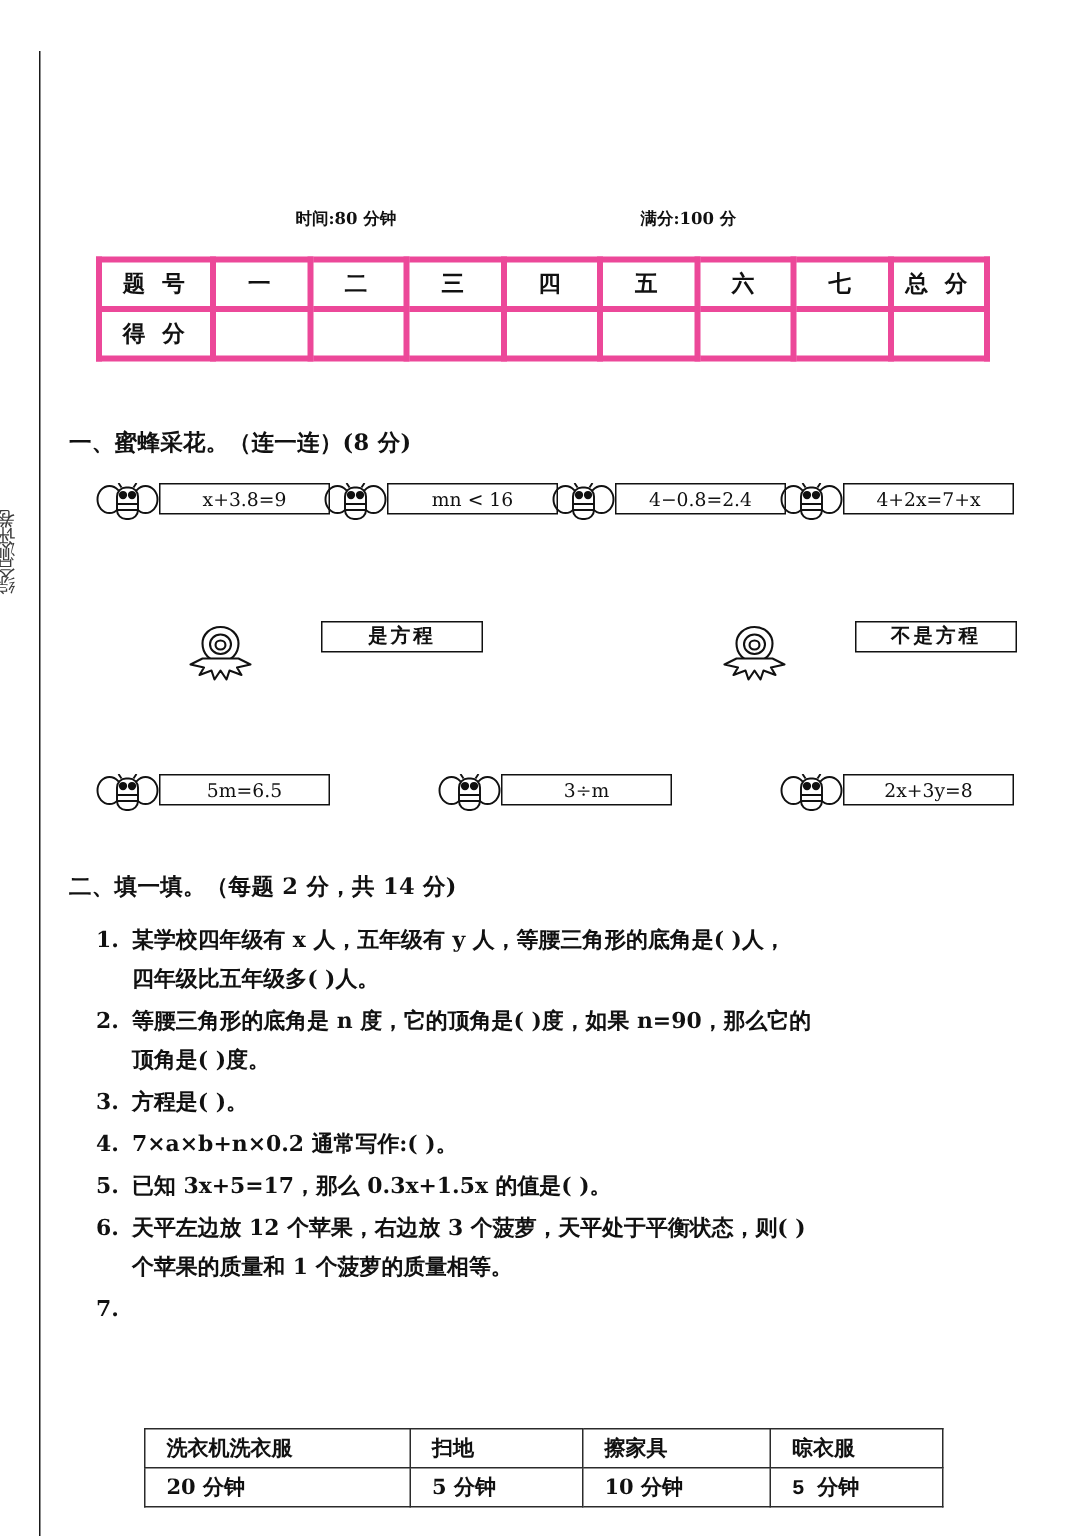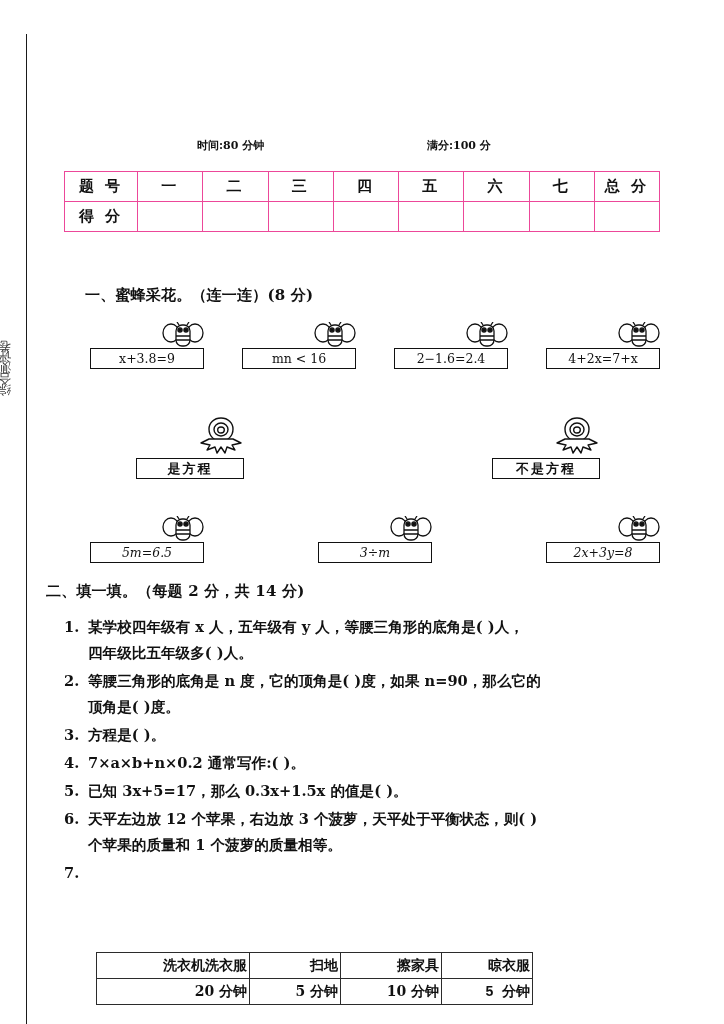--- a/index.html
+++ b/index.html
@@ -75,69 +75,69 @@
   
   table.score-table {
     position: absolute;
     left: 64px;
     top: 171px;
     width: 596px;
     border-collapse: collapse;
     table-layout: fixed;
   }
   table.score-table td {
-    border: 1px solid #ec4899;
+    border: 4px solid #ec4899;
     height: 29px;
     text-align: center;
     vertical-align: middle;
     font-size: 15px;
     font-weight: 700;
     letter-spacing: 3px;
     padding: 0;
   }
   table.score-table td.lbl { width: 72px; }
   table.score-table td.blank { letter-spacing: 0; }
 
   
   .section-title {
     position: absolute;
     font-size: 15px;
     font-weight: 700;
     white-space: nowrap;
     letter-spacing: .2px;
   }
-  #sec1-title { left: 46px; top: 286px; margin-left: 39px; }
+  #sec1-title { left: 46px; top: 286px; }
   #sec2-title { left: 46px; top: 582px; }
 
   
   .pick-row {
     position: absolute;
     left: 64px;
     width: 596px;
     display: flex;
     justify-content: space-between;
   }
   #bee-row-1 { top: 322px; }
-  #bee-row-2 { top: 516px; font-style: italic; }
+  #bee-row-2 { top: 516px; }
   .flower-row {
     position: absolute;
     left: 64px;
     top: 414px;
     width: 596px;
     display: flex;
     justify-content: space-between;
     padding: 0 60px;
     box-sizing: border-box;
   }
 
   .card {
     position: relative;
     display: flex;
-    flex-direction: column;
-    align-items: flex-end;
+    flex-direction: row;
+    align-items: flex-start;
     width: 140px;
   }
   .card .art {
     height: 28px;
     display: block;
     margin-bottom: -2px;
   }
   .card .chip {
     border: 1.6px solid #111;
     background: #fff;
@@ -150,20 +150,21 @@
     font-family: "DejaVu Serif", "Liberation Serif", serif;
   }
   .card.flower { width: 120px; }
   .card.flower .art { height: 46px; }
   .card.flower .chip {
     font-weight: 700;
     letter-spacing: 2px;
     min-width: 86px;
     font-size: 13px;
     padding: 2px 10px;
+    margin-left: 44px;
   }
 
   
   .q-list {
     position: absolute;
     left: 64px;
     top: 614px;
     width: 640px;
   }
   .q {
@@ -187,25 +188,25 @@
   table.chore-table {
     position: absolute;
     left: 96px;
     top: 952px;
     border-collapse: collapse;
     table-layout: fixed;
   }
   table.chore-table td {
     border: 1px solid #2b2b2b;
     height: 25px;
-    text-align: right;
+    text-align: left;
     vertical-align: middle;
     font-size: 14px;
     font-weight: 700;
-    padding: 0 2px;
+    padding: 0 14px;
     white-space: nowrap;
   }
   table.chore-table td.c0 { width: 148px; }
   table.chore-table td.c1 { width: 86px; }
   table.chore-table td.c2 { width: 96px; }
   table.chore-table td.c3 { width: 86px; font-family: Liberation Mono, monospace; }
 </style>
 </head>
 <body>
 
@@ -288,21 +289,21 @@
             <ellipse cx="9" cy="11" rx="8" ry="9"></ellipse>
             <ellipse cx="33" cy="11" rx="8" ry="9"></ellipse>
             <rect x="14" y="3" width="14" height="21" rx="6" fill="#fff"></rect>
             <circle cx="18" cy="8" r="2.1" fill="#111"></circle>
             <circle cx="24" cy="8" r="2.1" fill="#111"></circle>
             <path d="M14 14h14M14 18h14"></path>
             <path d="M17 3l-2-3M25 3l2-3"></path>
           </g>
         </svg>
       </span>
-      <span class="chip">2−1.6=2.4</span>
+      <span class="chip">4−0.8=2.4</span>
     </div>
     <div class="card">
       <span class="art">
         <svg width="42" height="28" viewBox="0 0 42 28" xmlns="http://www.w3.org/2000/svg">
           <g fill="none" stroke="#111" stroke-width="1.3">
             <ellipse cx="9" cy="11" rx="8" ry="9"></ellipse>
             <ellipse cx="33" cy="11" rx="8" ry="9"></ellipse>
             <rect x="14" y="3" width="14" height="21" rx="6" fill="#fff"></rect>
             <circle cx="18" cy="8" r="2.1" fill="#111"></circle>
             <circle cx="24" cy="8" r="2.1" fill="#111"></circle>

